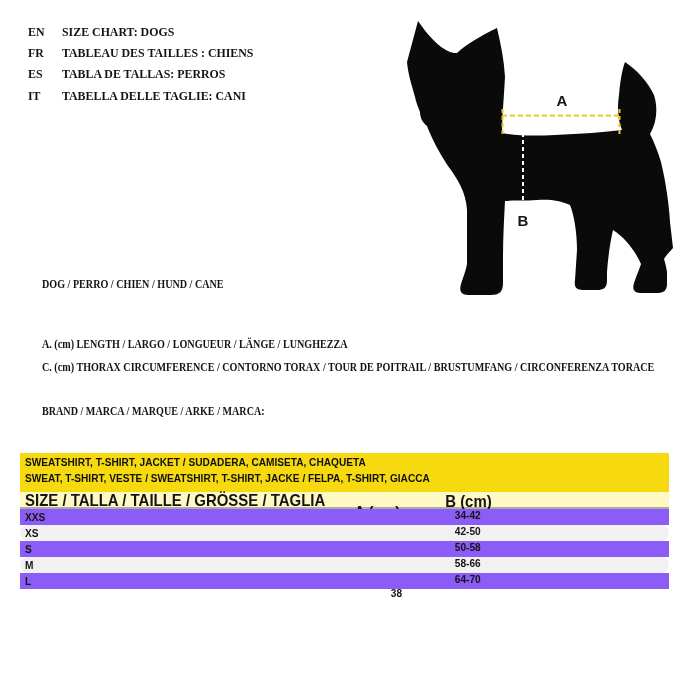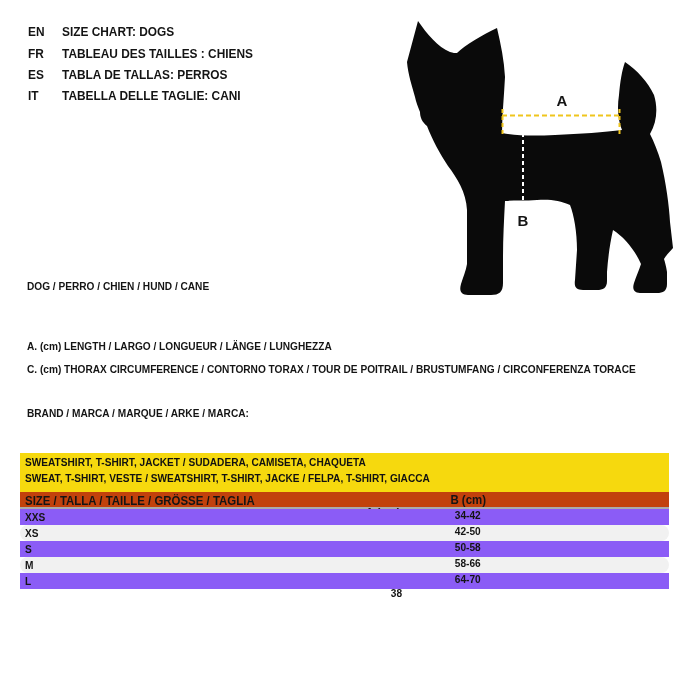--- a/index.html
+++ b/index.html
@@ -7,36 +7,36 @@
     width:700px;height:700px;position:relative;background:#ffffff;overflow:hidden;
     font-family:"Liberation Sans","DejaVu Sans",sans-serif;color:#141414;
   }
   .abs{position:absolute;}
   
   .cond{display:inline-block;white-space:nowrap;font-weight:700;
         transform:scaleX(.88);transform-origin:0 50%;letter-spacing:0;}
   .cond.center-origin{transform-origin:50% 50%;}
 
   
-  .lang-list{left:28px;top:21px;}
+  .lang-list{left:28px;top:21px;font-family:Liberation Serif, serif;}
   .lang-row{display:flex;height:21.4px;align-items:center;font-size:13.5px;}
   .lang-code{width:34px;flex:0 0 34px;}
 
   
-  .text-line{left:27px;height:16px;display:flex;align-items:center;font-size:11.5px;}
+  .text-line{left:42px;height:16px;display:flex;font-size:11.5px;font-family:Liberation Serif, serif;}
 
   
   .marker-label{width:44px;text-align:center;font-size:15px;font-weight:700;}
 
   
   .size-table{left:20px;top:453px;width:649px;}
   .banner{background:#f6d90e;height:39px;box-sizing:border-box;padding:1px 0 0 5px;}
   .banner-line{height:15.8px;display:flex;align-items:center;font-size:11.5px;color:#111;}
-  .thead{position:relative;height:17px;background:#c2410c;
-         box-shadow:inset 0 -2px 0 #ababab;font-size:13px;}
+  .thead{position:relative;height:17px;background:#fef9c3;
+         box-shadow:inset 0 -2px 0 #ababab;font-size:17px;}
   .trow{position:relative;height:16px;background:#8b5cf6;font-size:11.5px;}
   .trow.alt{background:#f1f1f1;border-radius:8px;}
   .c1{position:absolute;left:5px;top:0;height:100%;display:flex;align-items:center;}
   .c2{position:absolute;left:283px;width:100px;top:12px;height:100%;
       display:flex;align-items:center;justify-content:flex-end;}
   .c3{position:absolute;left:398px;width:100px;top:0;height:100%;
       display:flex;justify-content:center;}
   .trow .cond{font-weight:700;}
 </style>
 </head>

